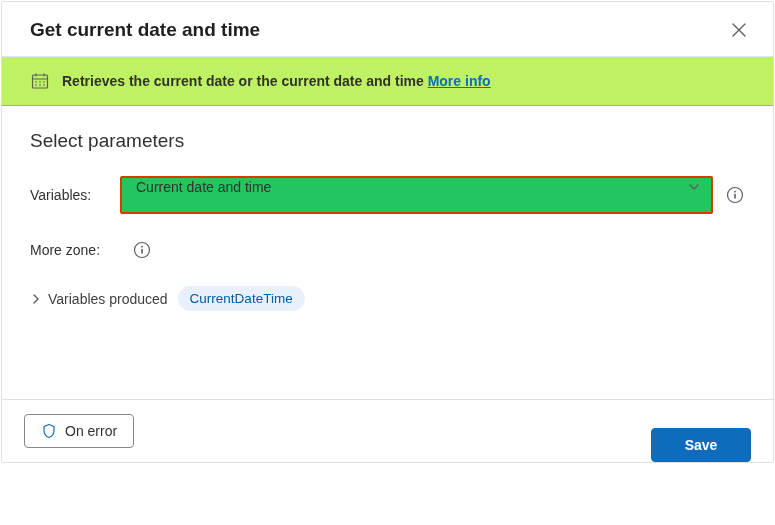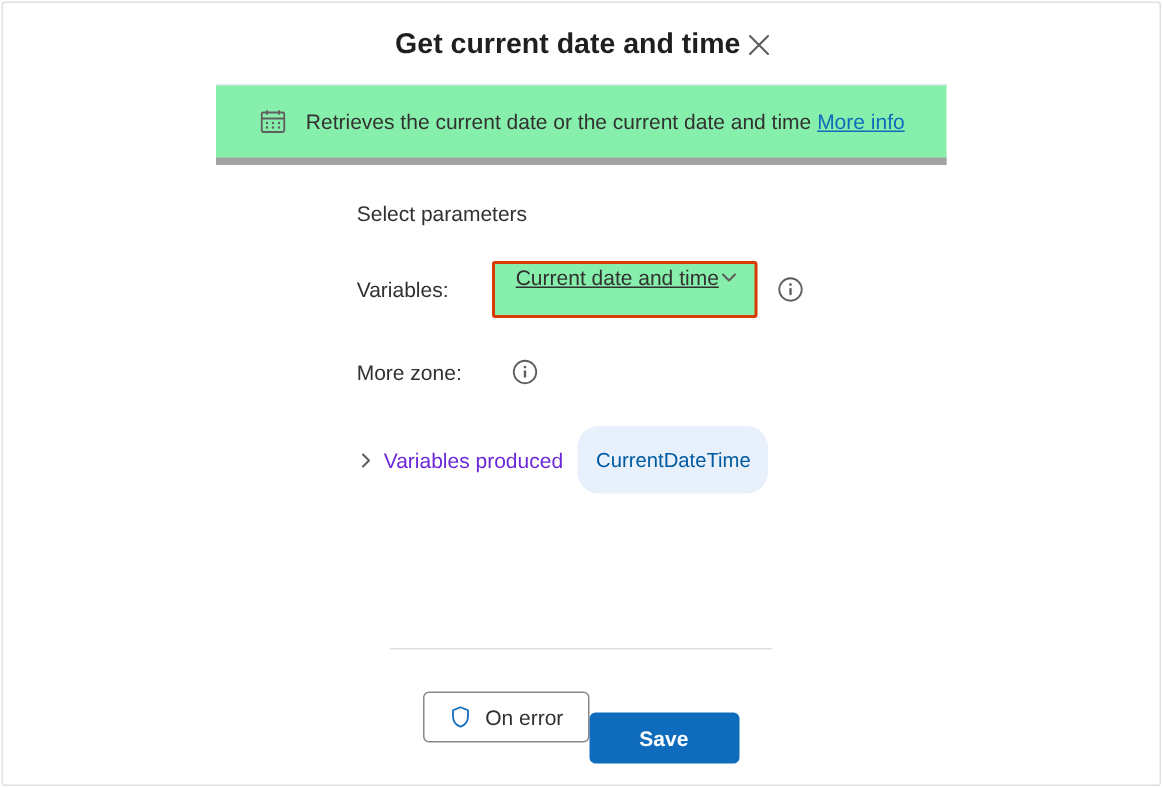--- a/index.html
+++ b/index.html
@@ -8,29 +8,28 @@
     font-family: "Segoe UI", -apple-system, BlinkMacSystemFont, sans-serif;
     font-size: 14px;
     color: #323130;
     background: #ffffff;
     width: 775px;
     height: 525px;
     position: relative;
   }
   .dialog {
     width: 773px;
-    height: 523px;
+    height: 462px;
     border: 1px solid #e1dfdd;
     border-radius: 2px;
     background: #fff;
     display: flex;
     flex-direction: column;
     overflow: hidden;
     margin: 1px;
-    align-items: center;
   }
   .header {
     display: flex;
     align-items: center;
     justify-content: space-between;
     padding: 16px 22px 14px 28px;
   }
   .title {
     font-size: 19px;
     font-weight: 600;
@@ -39,42 +38,43 @@
   .close-btn {
     width: 24px;
     height: 24px;
     display: flex;
     align-items: center;
     justify-content: center;
     cursor: pointer;
     color: #605e5c;
   }
   .info-bar {
-    background: #86efac;
+    background: #bef264;
     border-top: 1px solid #e1e6f0;
-    border-bottom: 5px solid #a3a3a3;
+    border-bottom: 1px solid #a3a3a3;
     padding: 14px 28px;
     display: flex;
     align-items: center;
     gap: 12px;
     color: #323130;
+    font-weight: bold;
   }
   .info-bar-text { color: #323130; }
   .more-info {
     color: #0f6cbd;
     text-decoration: underline;
     cursor: pointer;
   }
   .body {
     flex: 1;
     padding: 24px 28px 0 28px;
     overflow: auto;
   }
   .section-title {
-    font-size: 14px;
+    font-size: 19px;
     font-weight: 400;
     color: #323130;
     margin-bottom: 24px;
   }
   .param-row {
     display: flex;
     align-items: center;
     margin-bottom: 26px;
   }
   .param-label {
@@ -84,27 +84,26 @@
   }
   .select-wrap {
     flex: 1;
     position: relative;
   }
   .select-box {
     width: 100%;
     height: 38px;
     border: 2px solid #d83b01;
     border-radius: 2px;
-    background: #86efac;
+    background: #22c55e;
     display: flex;
     align-items: center;
     justify-content: space-between;
     padding: 0 10px 16px 14px;
     cursor: pointer;
-    text-decoration: underline;
   }
   .select-box .chev {
     color: #605e5c;
   }
   .info-icon {
     width: 20px;
     height: 20px;
     margin-left: 12px;
     flex-shrink: 0;
     display: flex;
@@ -116,33 +115,33 @@
     display: flex;
     align-items: center;
     gap: 10px;
     margin-top: 4px;
   }
   .disclosure {
     display: flex;
     align-items: center;
     gap: 6px;
     cursor: pointer;
-    color: #6d28d9;
+    color: #404040;
   }
   .var-chip {
     background: #e7f0fb;
     color: #005ba1;
-    padding: 15px 12px;
+    padding: 5px 12px;
     border-radius: 14px;
     font-size: 13.5px;
     cursor: pointer;
   }
   .footer {
     border-top: 1px solid #e1dfdd;
-    padding: 14px 22px;
+    padding: 0 22px;
     display: flex;
     align-items: center;
     justify-content: space-between;
   }
   .btn {
     height: 34px;
     padding: 0 18px;
     border-radius: 4px;
     font-size: 14px;
     font-family: inherit;

